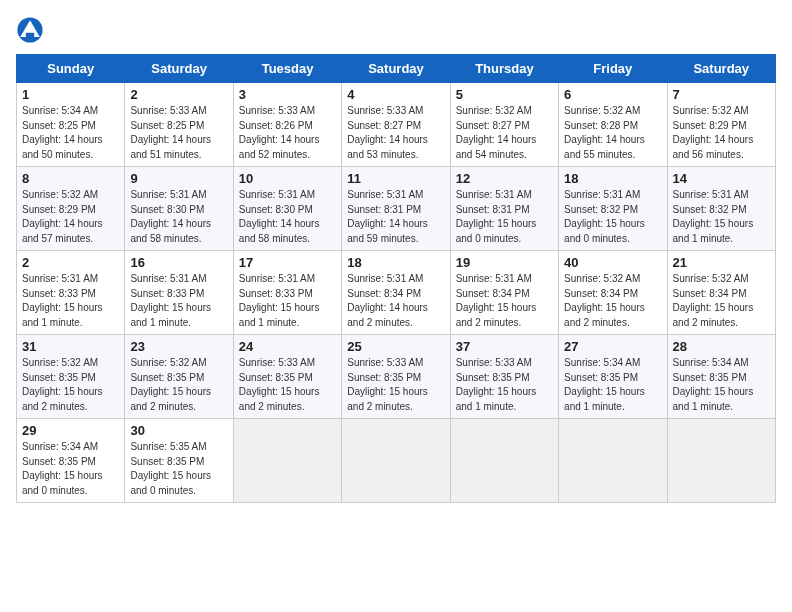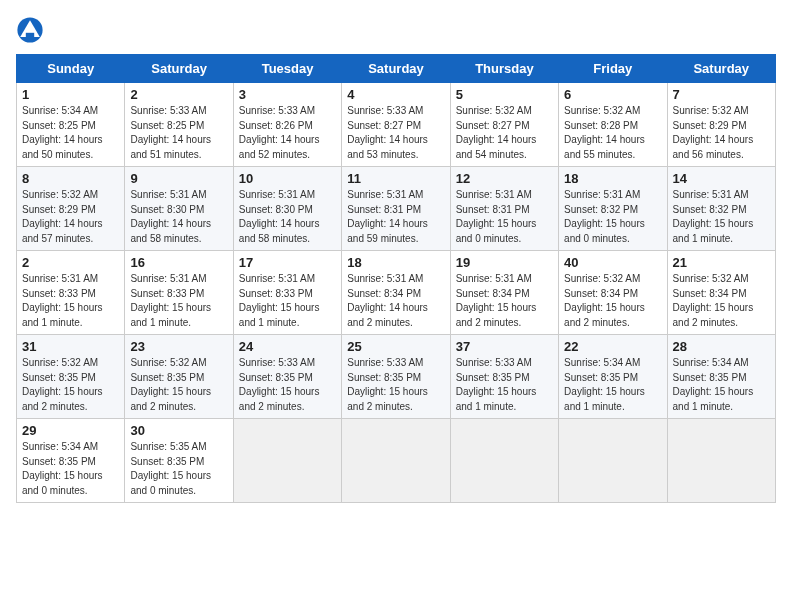--- a/index.html
+++ b/index.html
@@ -334,21 +334,21 @@
       </td>
         <td>
         <span class="day-number">37</span>
         <div class="day-detail">
           Sunrise: 5:33 AM<br>
           Sunset: 8:35 PM<br>
           Daylight: 15 hours and 1 minute.
         </div>
       </td>
         <td>
-        <span class="day-number">22</span>
+        <span class="day-number">27</span>
         <div class="day-detail">
           Sunrise: 5:34 AM<br>
           Sunset: 8:35 PM<br>
           Daylight: 15 hours and 1 minute.
         </div>
       </td>
         <td>
         <span class="day-number">28</span>
         <div class="day-detail">
           Sunrise: 5:34 AM<br>

